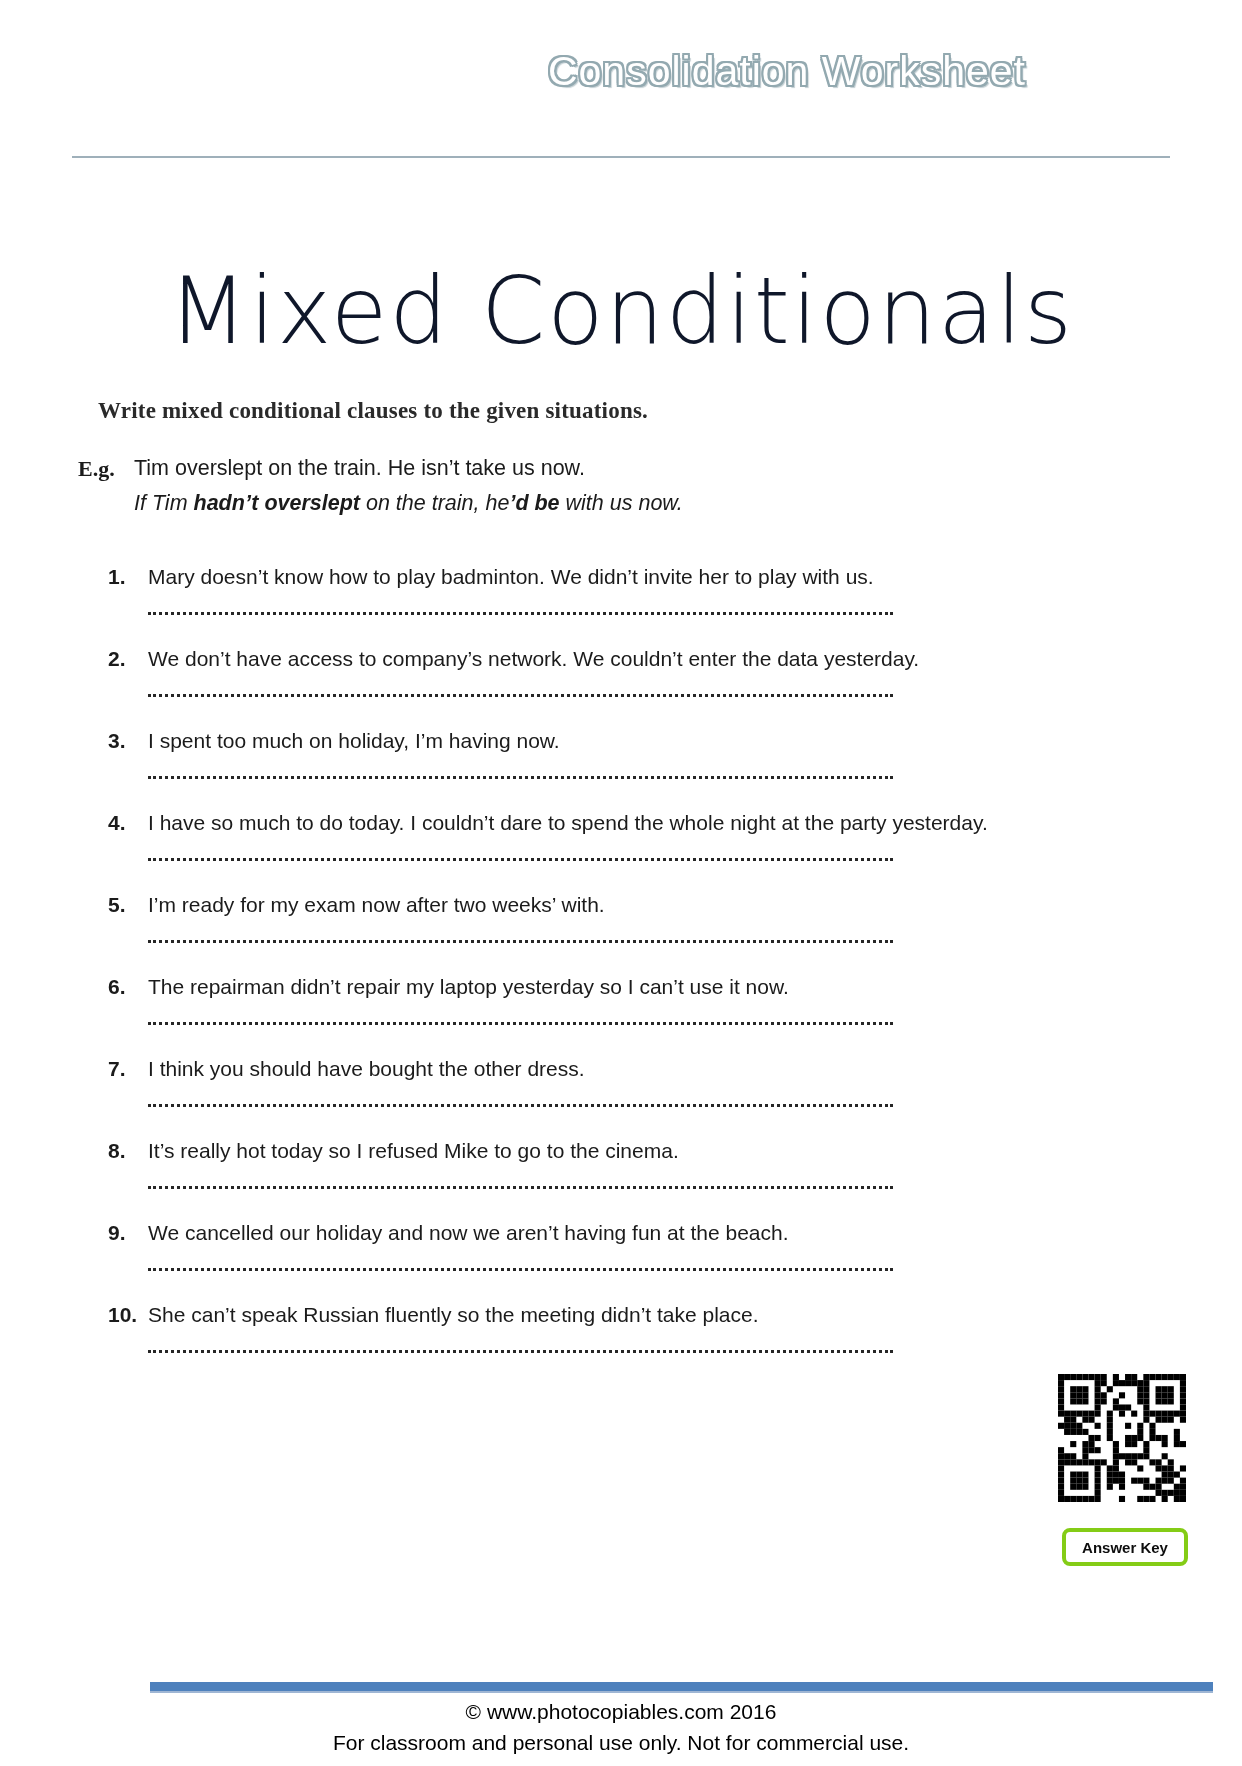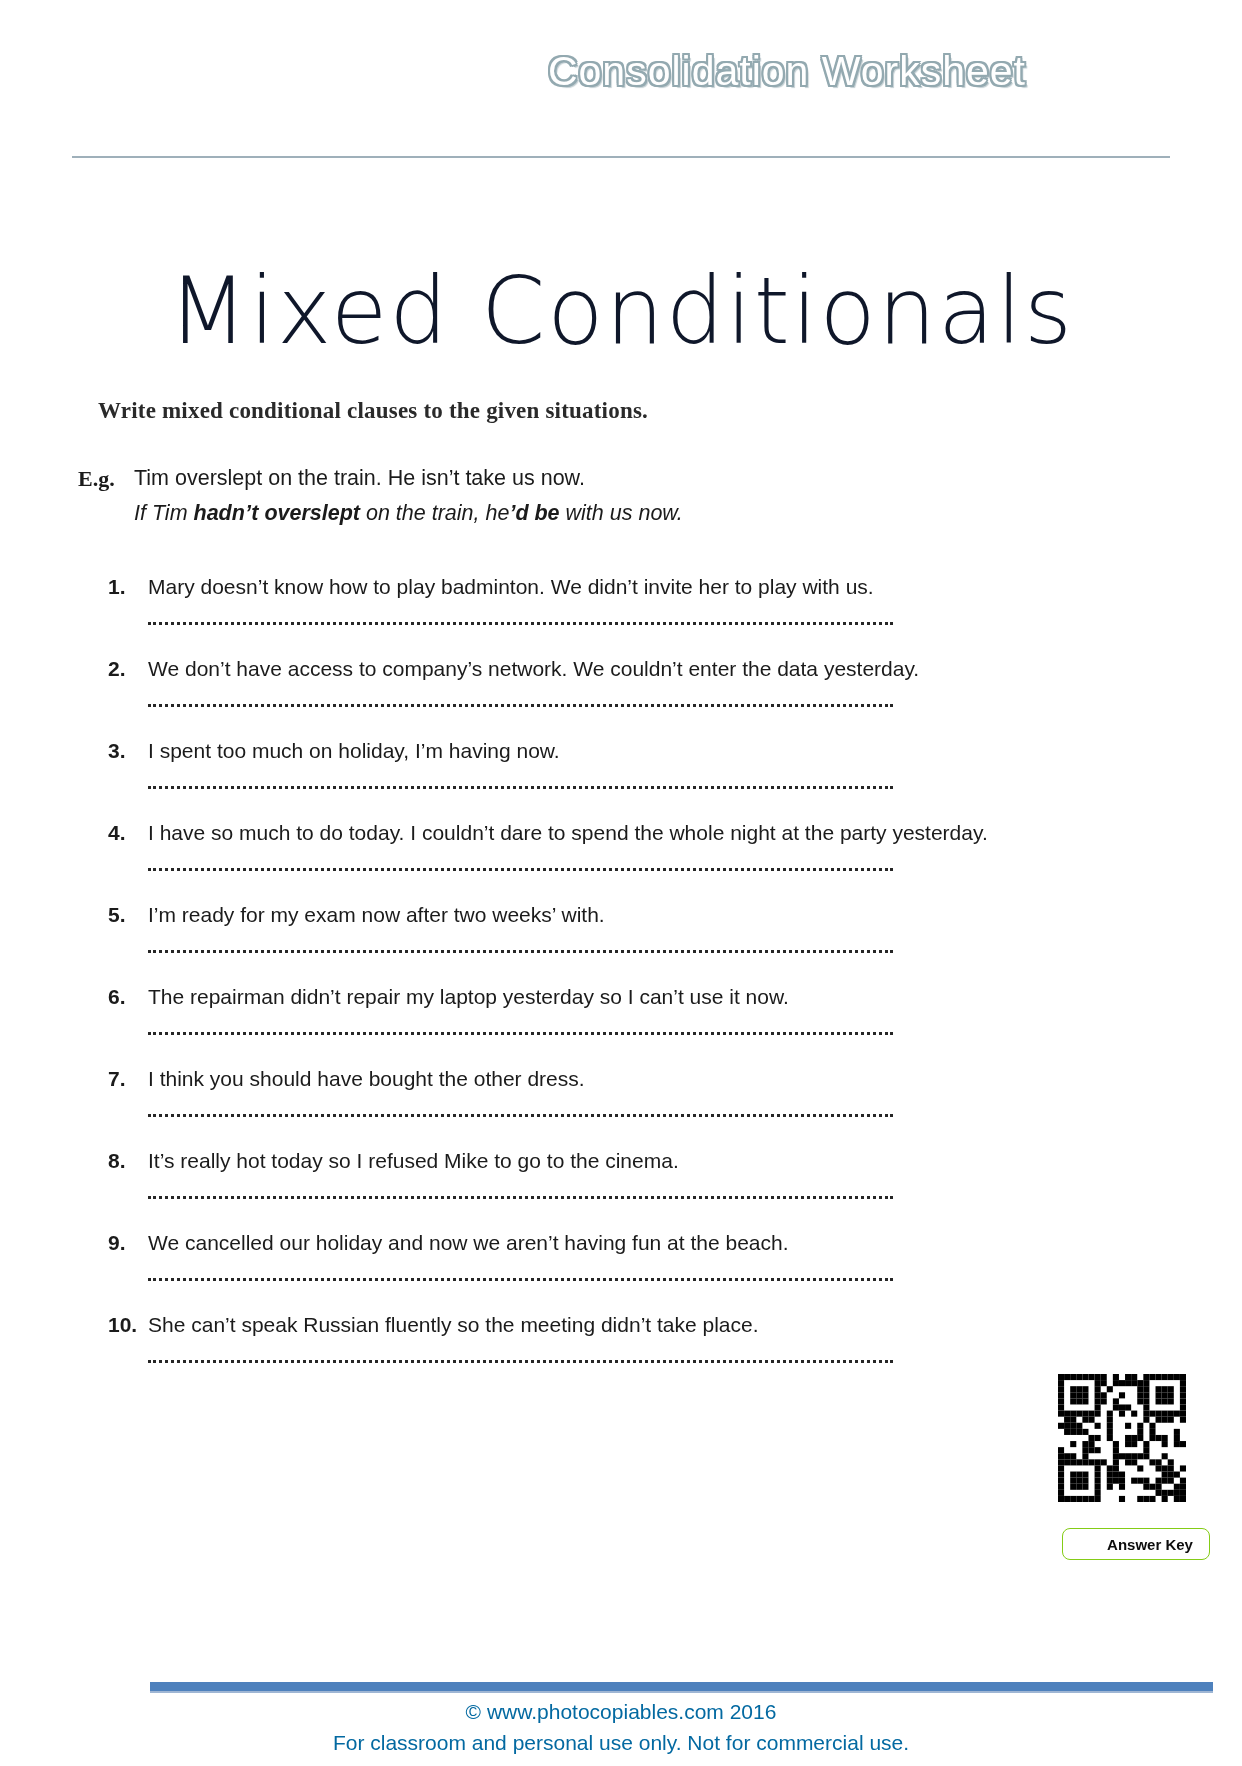--- a/index.html
+++ b/index.html
@@ -35,21 +35,21 @@
     white-space:nowrap;
   }
 
   .content { position:absolute; top:398px; left:78px; width:920px; }
 
   .instruction {
     font-family:"Liberation Serif", serif;
     font-weight:700; font-size:23px; color:#2a2a2a; letter-spacing:0.2px;margin-left:20px;
   }
 
-  .example { margin-top:42px; font-size:22px; }
+  .example { margin-top:32px; font-size:22px; }
   .ex-row { display:flex; }
   .ex-label {
     font-family:"Liberation Serif", serif; font-weight:700;
     width:56px; flex-shrink:0; font-size:22px;
   }
   .ex-situation { font-size:21.5px; }
   .ex-answer {
     margin-left:56px; margin-top:9px; font-style:italic; font-size:21.5px;
   }
   .ex-answer .b { font-weight:700; }
@@ -62,33 +62,33 @@
   .answer-line {
     margin-left:40px; margin-top:20px; width:745px; height:0;
     border-bottom:3px dotted #262626;
   }
 
   
   .qr-box { position:absolute; left:1058px; top:1374px; width:128px; height:128px; }
   .qr-box svg { display:block; }
   .answer-key-btn {
     position:absolute; left:1062px; top:1528px; width:118px; height:30px;
-    border:1px solid #84cc16; border-radius:8px; background:#ffffff;
+    border:4px solid #84cc16; border-radius:8px; background:#ffffff;
     display:flex; align-items:center; justify-content:center;
-    font-size:15px; font-weight:700; color:#0d0d0d; cursor:pointer;padding-left:28px;
+    font-size:15px; font-weight:700; color:#0d0d0d; cursor:pointer;
   }
 
   
   .footer-bar {
     position:absolute; left:150px; top:1682px; width:1063px; height:9px;
     background:#4e81bd; border-bottom:2px solid #9fb6d4;
   }
   .footer-line1, .footer-line2 {
     position:absolute; left:0; width:100%; text-align:center;
-    color:#0369a1; font-size:21px;
+    color:#000000; font-size:21px;
   }
   .footer-line1 { top:1700px; }
   .footer-line2 { top:1731px; }
 </style>
 </head>
 <body>
 
 <div class="page">
 
   <div class="ws-badge">Consolidation Worksheet</div>

